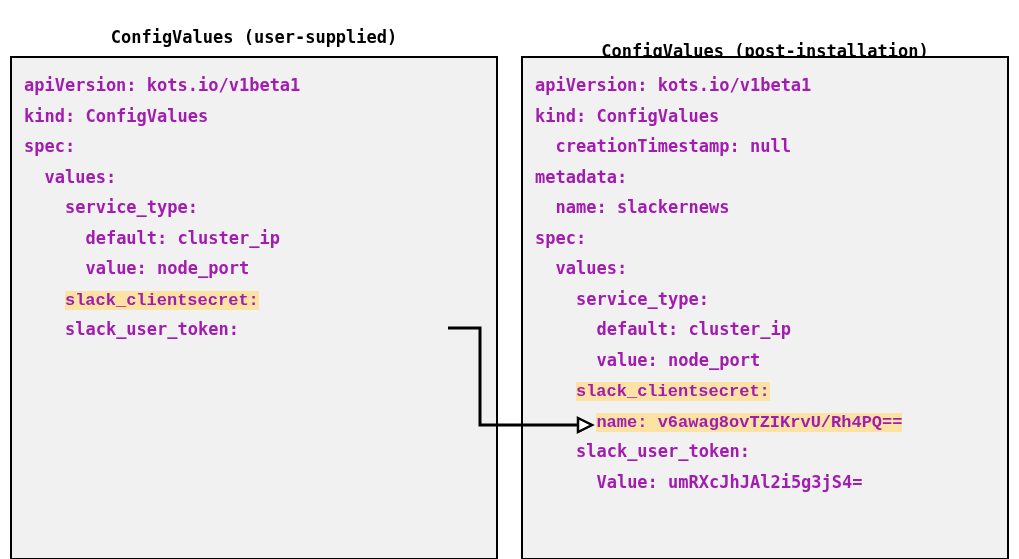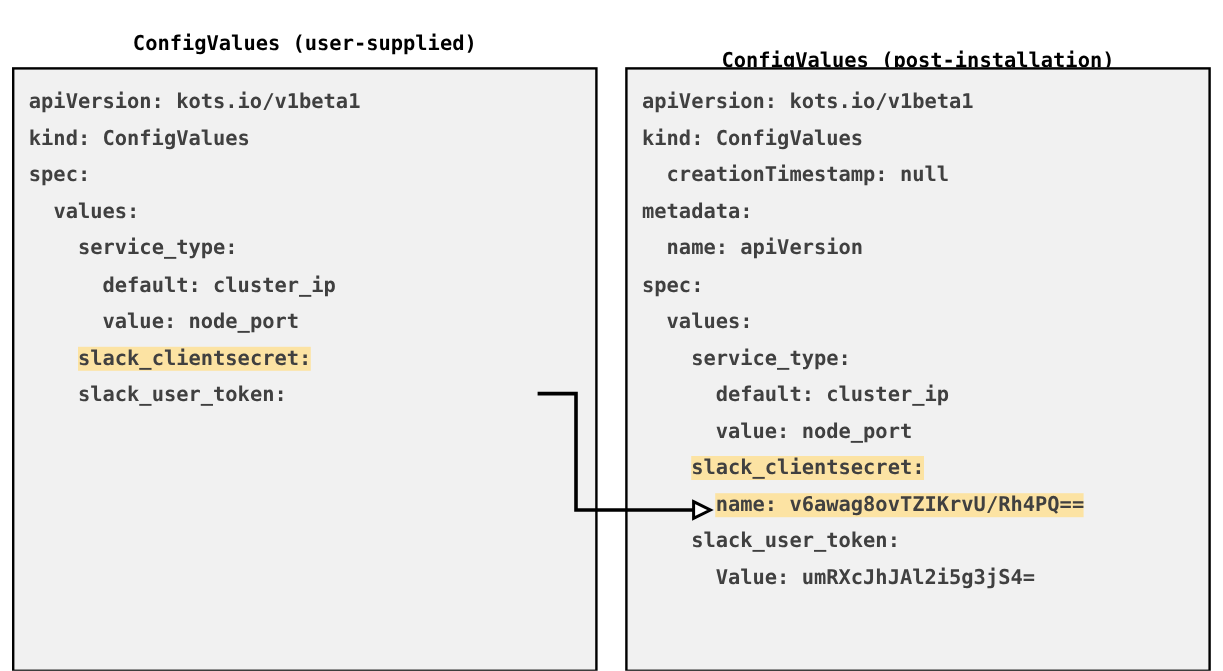--- a/index.html
+++ b/index.html
@@ -57,33 +57,34 @@
     left: 0; top: 0;
     width: 100%;
     padding: 12px 0 0 0;
     margin: 0;
   }
 
   .code-line {
     font-family: "DejaVu Sans Mono", "Liberation Mono", monospace;
     font-size: 17px;
     font-weight: bold;
-    color: #404040;
+    color: #a21caf;
     line-height: 30.5px;
     height: 30.5px;
     white-space: pre;
     padding-left: 12px;
     margin: 0;
   }
 
   .code-line .seg {
     white-space: pre;
   }
   .code-line .hl {
     background: #fce3a3;
+    font-family: Liberation Mono, monospace;
   }
 
   
   #connector {
     position: absolute;
     left: 0; top: 0;
     width: 1019px;
     height: 559px;
     pointer-events: none;
   }
@@ -111,21 +112,21 @@
         <div class="code-line"><span class="seg">      </span></div>
       </div>
   </div>
 
   <div class="code-box" id="box-right">
     <div class="code-lines" id="lines-right">
         <div class="code-line"><span class="seg"></span><span class="seg">apiVersion: kots.io/v1beta1</span></div>
         <div class="code-line"><span class="seg"></span><span class="seg">kind: ConfigValues</span></div>
         <div class="code-line"><span class="seg">  </span><span class="seg">creationTimestamp: null</span></div>
         <div class="code-line"><span class="seg"></span><span class="seg">metadata:</span></div>
-        <div class="code-line"><span class="seg">  </span><span class="seg">name: apiVersion</span></div>
+        <div class="code-line"><span class="seg">  </span><span class="seg">name: slackernews</span></div>
         <div class="code-line"><span class="seg"></span><span class="seg">spec:</span></div>
         <div class="code-line"><span class="seg">  </span><span class="seg">values:</span></div>
         <div class="code-line"><span class="seg">    </span><span class="seg">service_type:</span></div>
         <div class="code-line"><span class="seg">      </span><span class="seg">default: cluster_ip</span></div>
         <div class="code-line"><span class="seg">      </span><span class="seg">value: node_port</span></div>
         <div class="code-line"><span class="seg">    </span><span class="seg hl">slack_clientsecret:</span></div>
         <div class="code-line"><span class="seg">      </span><span class="seg hl">name: v6awag8ovTZIKrvU/Rh4PQ==</span></div>
         <div class="code-line"><span class="seg">    </span><span class="seg">slack_user_token:</span></div>
         <div class="code-line"><span class="seg">      </span><span class="seg">Value: umRXcJhJAl2i5g3jS4=</span></div>
       </div>

